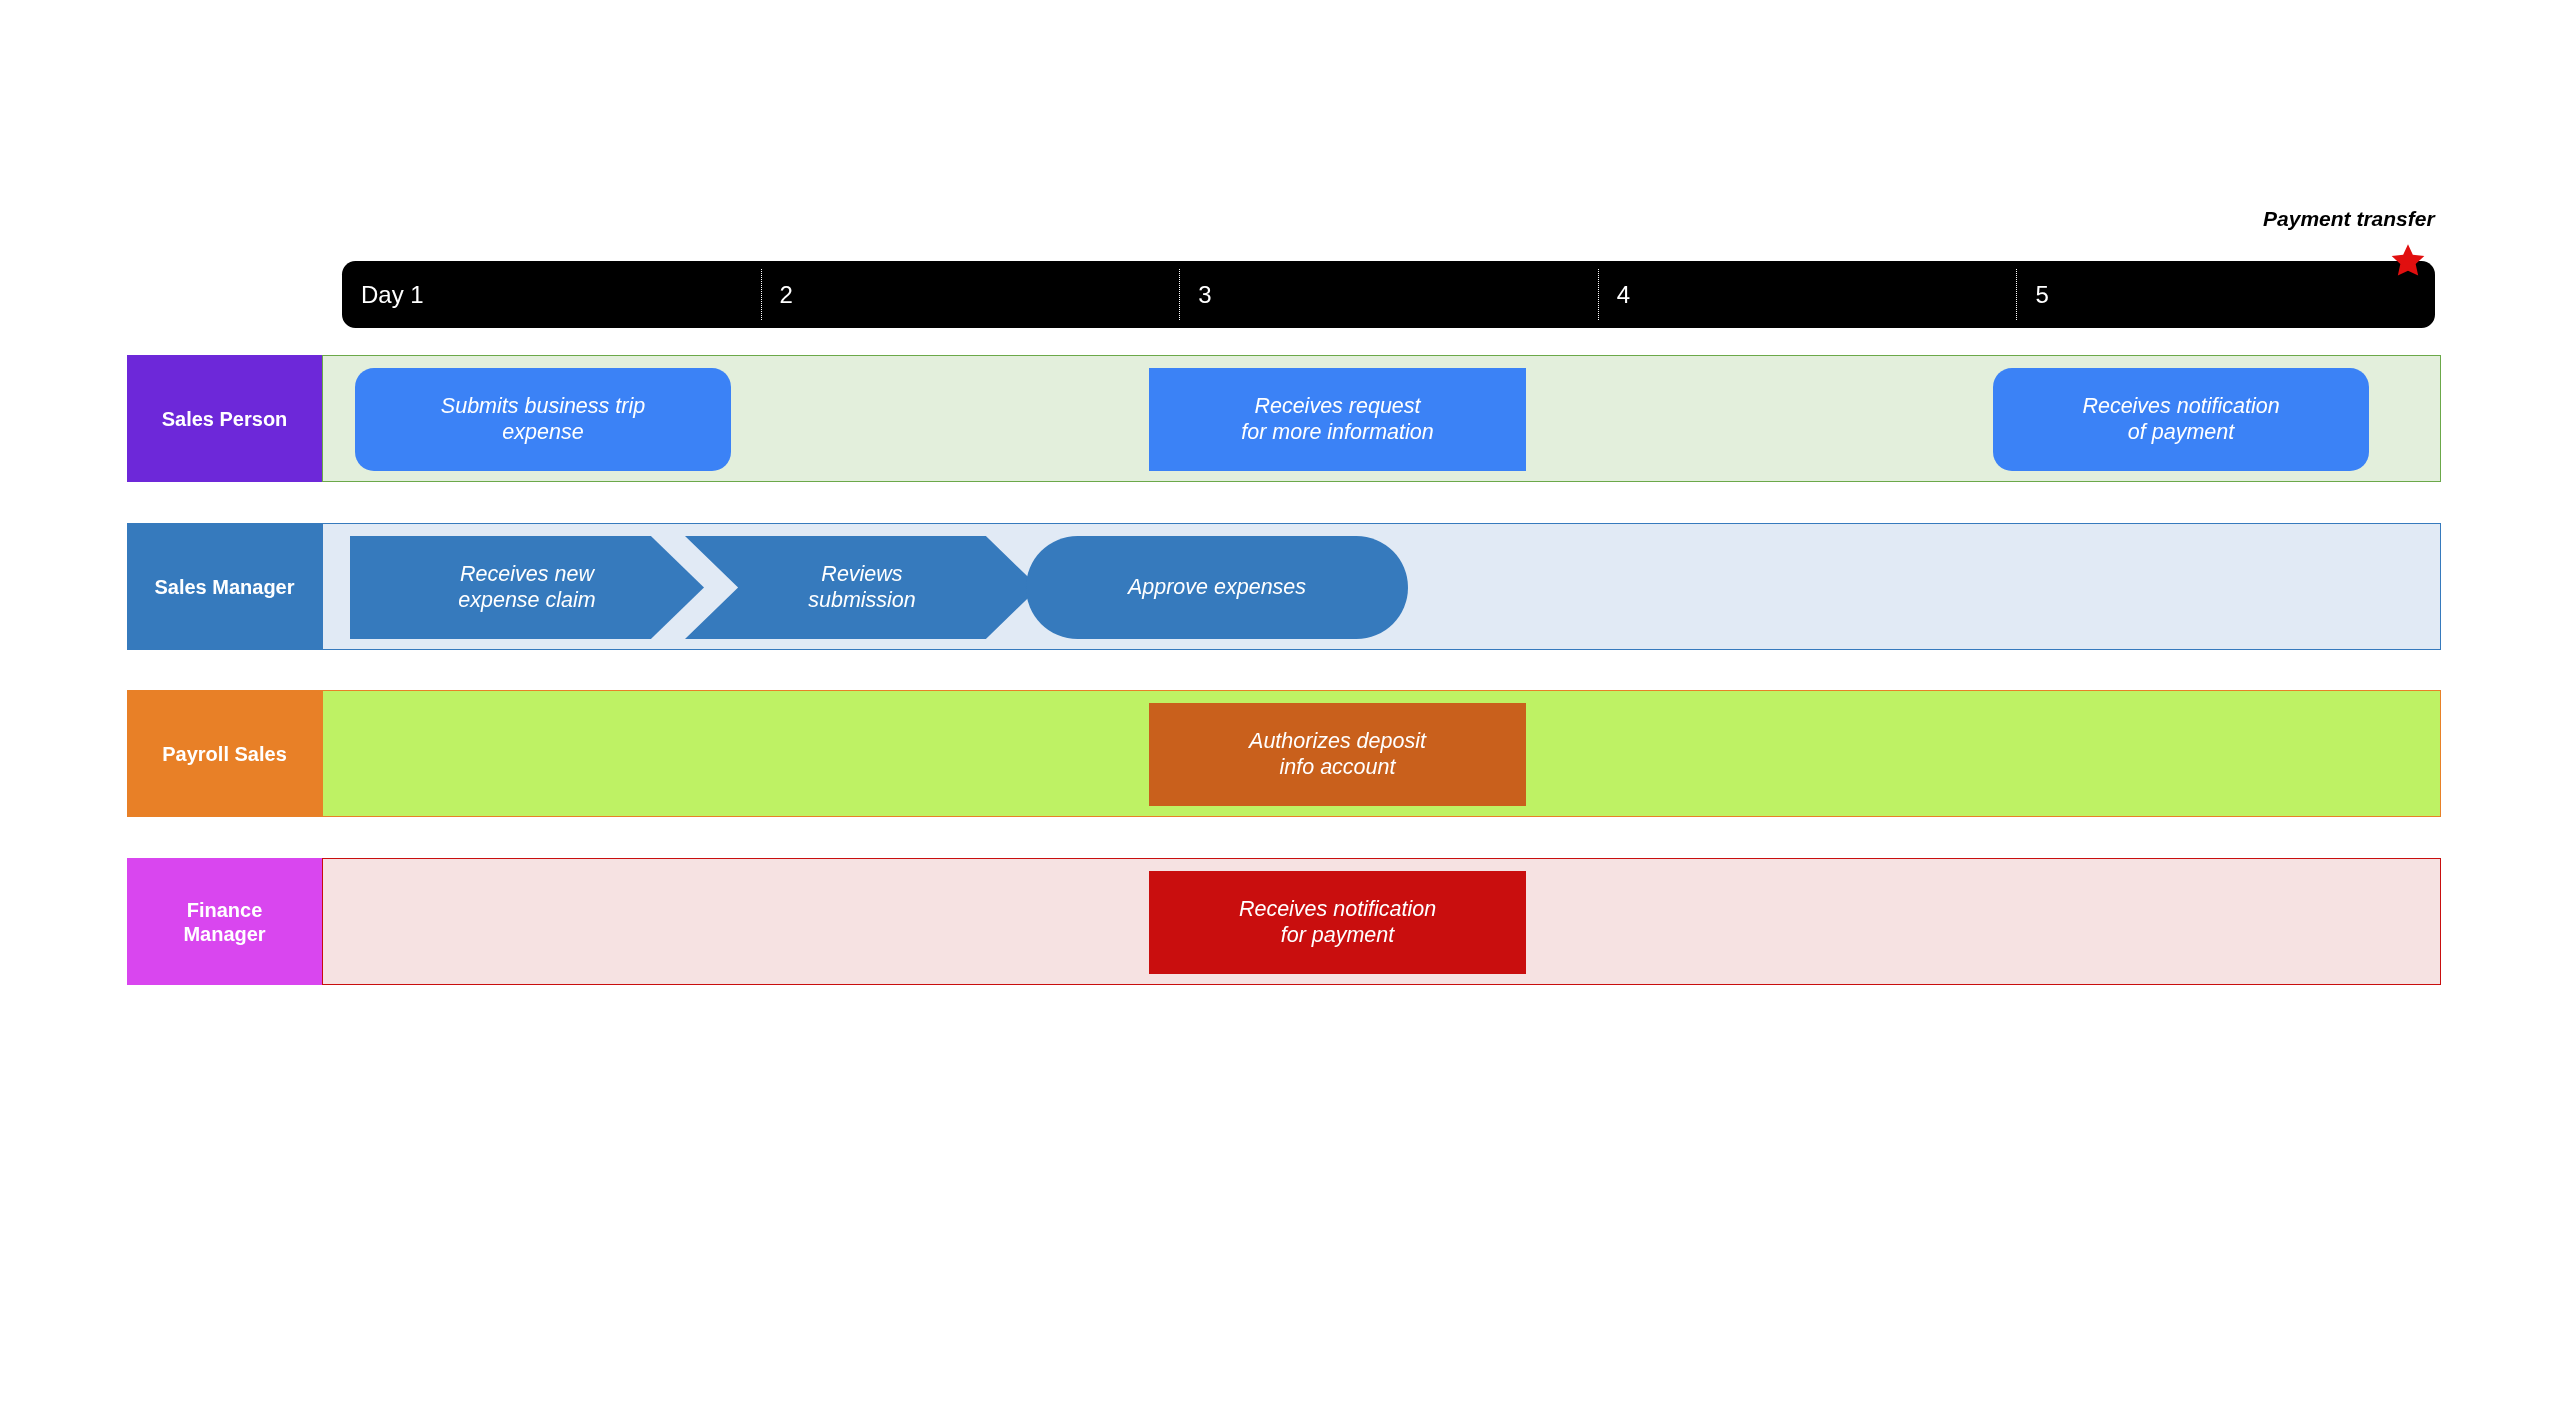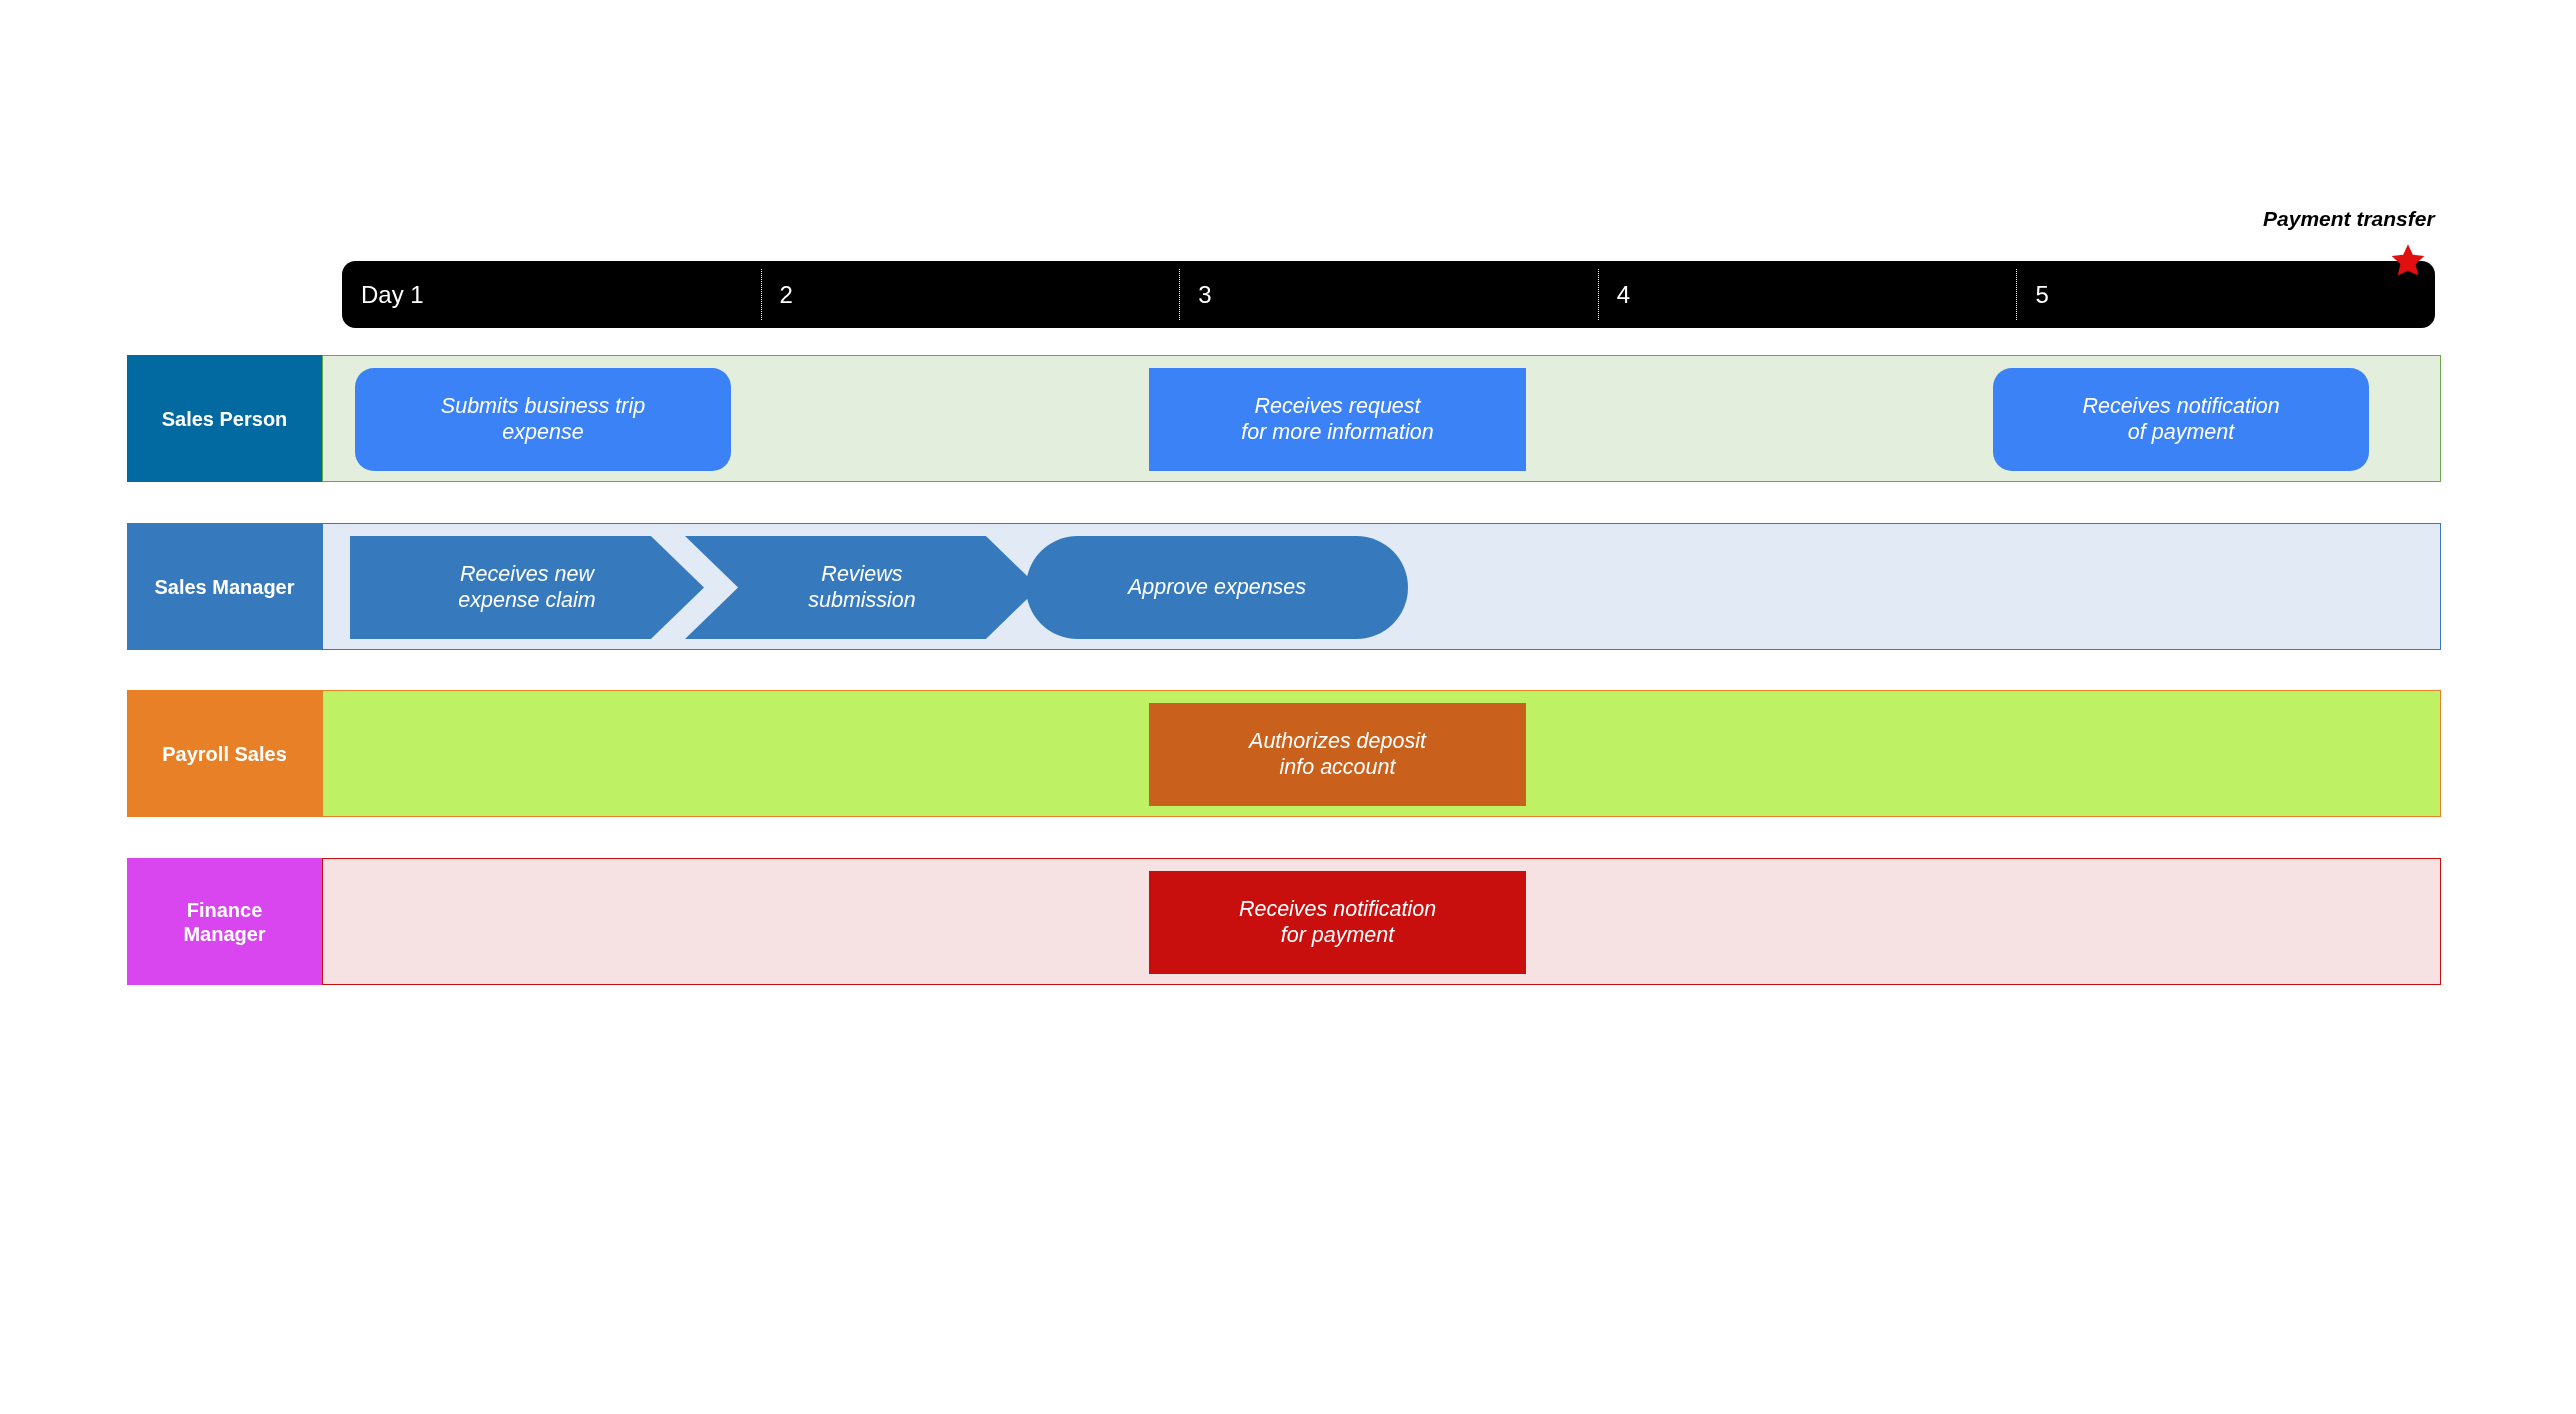--- a/index.html
+++ b/index.html
@@ -90,21 +90,21 @@
   }
   .lane-body {
     position: absolute;
     left: 195px;
     right: 0;
     top: 0;
     bottom: 0;
     border: 1.3px solid;
   }
 
-  .lane.green  .lane-label { background: #0369a1; }
+  .lane.green  .lane-label { background: #6d28d9; }
   .lane.green  .lane-body  { background: #e3efdc; border-color: #6ba849; }
   .lane.blue   .lane-label { background: #367abd; }
   .lane.blue   .lane-body  { background: #e1eaf5; border-color: #367abd; }
   .lane.orange .lane-label { background: #e88027; }
   .lane.orange .lane-body  { background: #bef264; border-color: #e88027; }
   .lane.red    .lane-label { background: #d946ef; color:#fff;}
   .lane.red    .lane-body  { background: #f6e2e2; border-color: #c90e0e; }
 
   .task {
     position: absolute;

